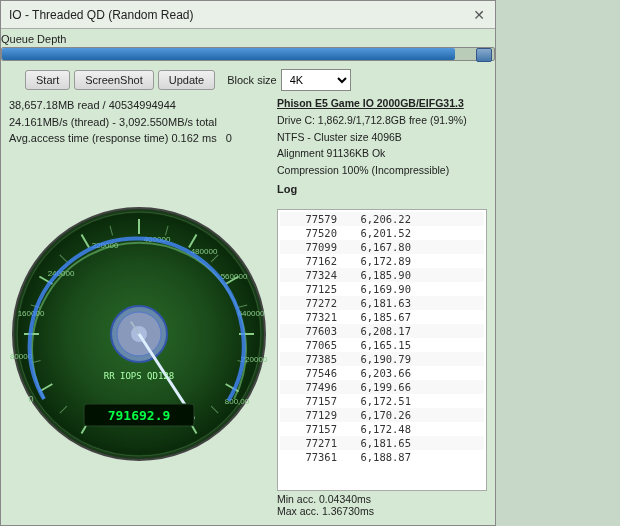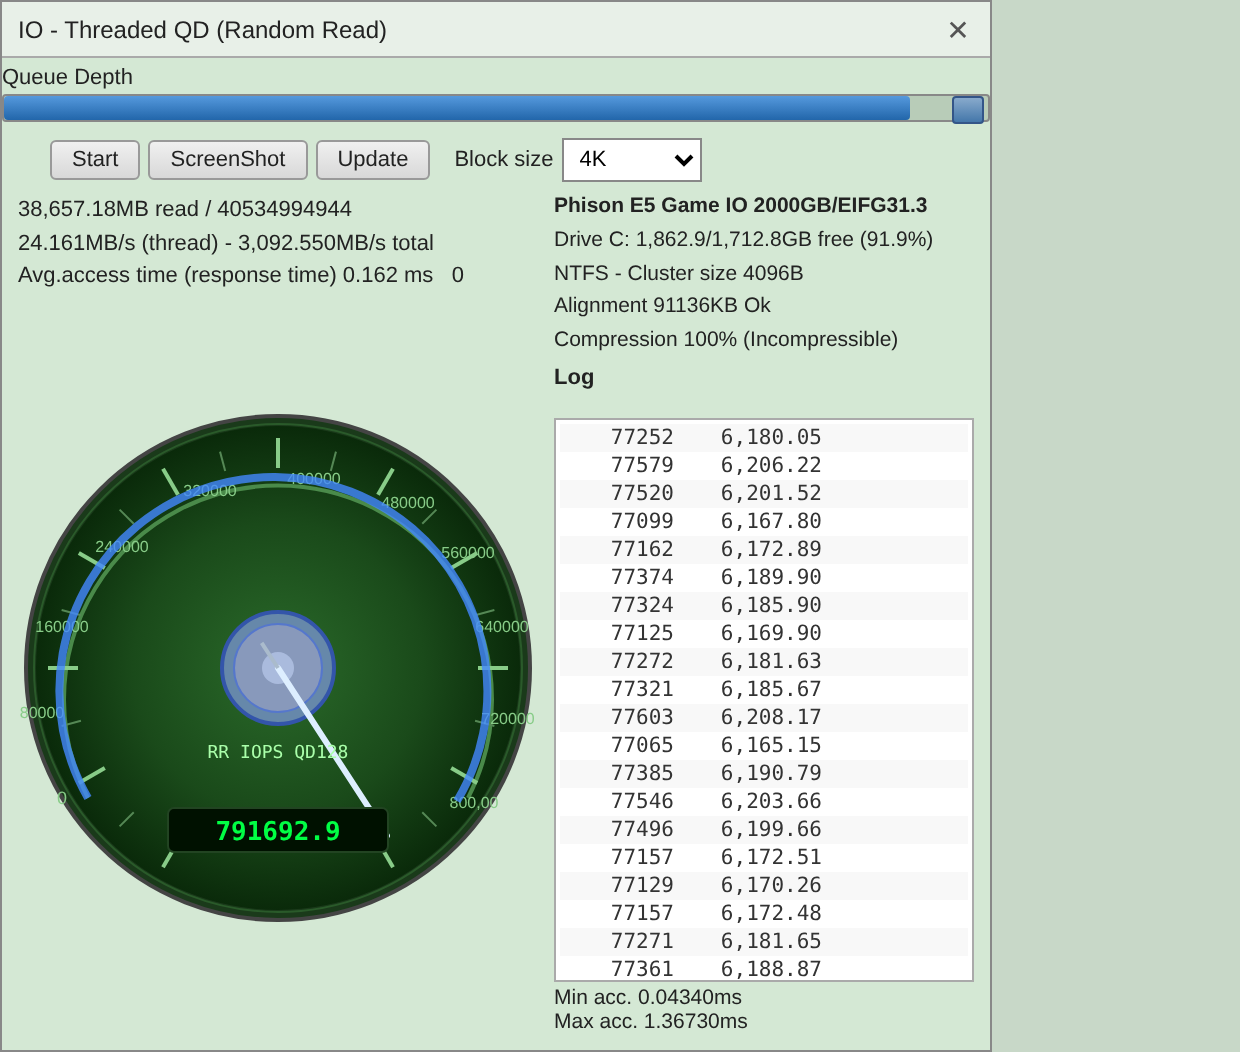--- a/index.html
+++ b/index.html
@@ -146,21 +146,21 @@
       flex-shrink: 0;
       display: flex;
       flex-direction: column;
     }
     .drive-info {
       font-size: 10.5px;
       color: #222;
       line-height: 1.6;
       margin-bottom: 4px;
     }
-    .drive-info .bold { font-weight: bold; }
+    .drive-info .bold { font-weight: bold; text-decoration: underline; }
     .log-label {
       font-size: 11px;
       color: #222;
       font-weight: bold;
       margin-bottom: 14px;
     }
     .log-area {
       flex: 1;
       background: #fff;
       border: 1px solid #aaa;
@@ -374,42 +374,34 @@
       <div class="drive-info">
         <div class="bold">Phison E5 Game IO 2000GB/EIFG31.3</div>
         <div>Drive C: 1,862.9/1,712.8GB free (91.9%)</div>
         <div>NTFS - Cluster size 4096B</div>
         <div>Alignment 91136KB Ok</div>
         <div>Compression 100% (Incompressible)</div>
       </div>
       <div class="log-label">Log</div>
       <div class="log-area" id="log-area">
           <div class="log-row">
-            <span class="log-col1">77252</span>
-            <span class="log-col2">6,180.05</span>
-          </div>
-          <div class="log-row">
             <span class="log-col1">77579</span>
             <span class="log-col2">6,206.22</span>
           </div>
           <div class="log-row">
             <span class="log-col1">77520</span>
             <span class="log-col2">6,201.52</span>
           </div>
           <div class="log-row">
             <span class="log-col1">77099</span>
             <span class="log-col2">6,167.80</span>
           </div>
           <div class="log-row">
             <span class="log-col1">77162</span>
             <span class="log-col2">6,172.89</span>
-          </div>
-          <div class="log-row">
-            <span class="log-col1">77374</span>
-            <span class="log-col2">6,189.90</span>
           </div>
           <div class="log-row">
             <span class="log-col1">77324</span>
             <span class="log-col2">6,185.90</span>
           </div>
           <div class="log-row">
             <span class="log-col1">77125</span>
             <span class="log-col2">6,169.90</span>
           </div>
           <div class="log-row">

